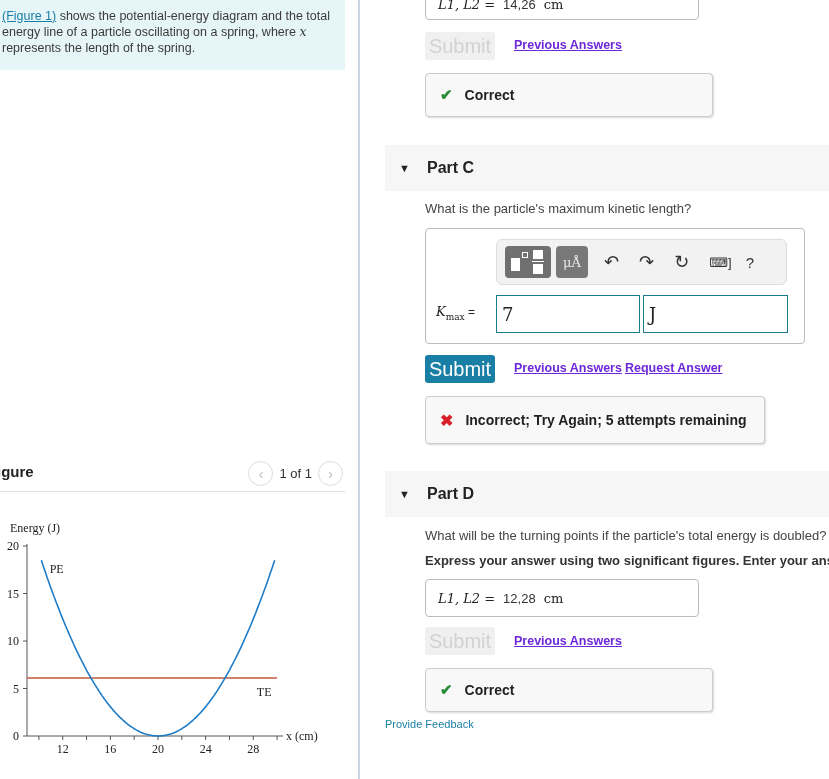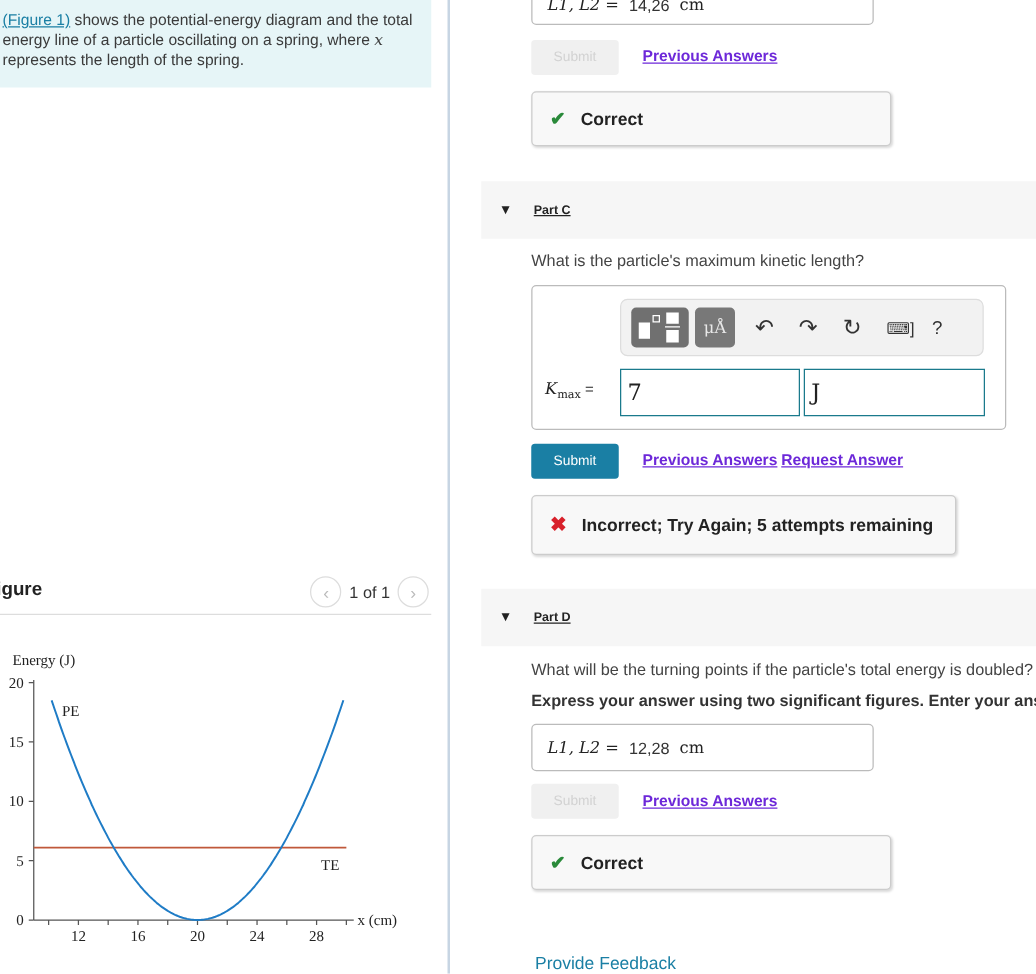--- a/index.html
+++ b/index.html
@@ -23,46 +23,46 @@
 
     
     #right-pane { position: absolute; left: 360px; top: 0; width: 556px; height: 779px; }
 
     .answer-box { position: absolute; border: 1px solid #bbb; border-radius: 4px; background: #fff; font-size: 13px; display: flex; align-items: center; padding-left: 12px; gap: 8px; }
     .mathlabel { font-family: "DejaVu Serif", serif; font-style: italic; font-size: 13px; color: #222; }
     .mathlabel sub { font-size: 9px; font-style: normal; text-align: right; }
     .unit { font-family: "DejaVu Serif", serif; font-size: 13px; color: #222; }
     .val { font-family: "Liberation Sans", sans-serif; font-size: 13px; color: #333; }
 
-    .submit-btn { position: absolute; width: 70px; height: 28px; border-radius: 3px; font-size: 11px; display: flex; align-items: center; justify-content: center; border: none; }
+    .submit-btn { position: absolute; width: 70px; height: 28px; border-radius: 3px; font-size: 20px; display: flex; align-items: center; justify-content: center; border: none; }
     .submit-btn.disabled { background: #f0f0f0; color: #d2d2d2; }
     .submit-btn.active { background: #1a7fa4; color: #fff; }
 
     .alink { position: absolute; font-size: 12.5px; font-weight: bold; color: #6d28d9; text-decoration: underline; cursor: pointer; white-space: nowrap; }
 
     .feedback { position: absolute; border: 1px solid #ccc; border-radius: 4px; background: #f8f8f8; box-shadow: 1px 1px 2px rgba(0,0,0,0.15); display: flex; align-items: center; padding-left: 14px; gap: 12px; font-weight: bold; font-size: 14px; color: #222; }
     .check { color: #2a8a3a; font-size: 15px; }
     .xmark { color: #d8202a; font-size: 16px; }
 
     .part-header { position: absolute; left: 25px; width: 444px; height: 46px; background: #f6f6f6; display: flex; align-items: center; }
     .part-header .tri { margin-left: 14px; font-size: 11px; color: #222; width: 28px; }
-    .part-header .pt { font-weight: bold; font-size: 10px; color: #222; text-decoration: underline; }
+    .part-header .pt { font-weight: bold; font-size: 16px; color: #222; }
 
     .question { position: absolute; left: 65px; font-size: 13px; color: #444; white-space: nowrap; }
     .instruct { position: absolute; left: 65px; font-size: 13px; color: #333; font-weight: bold; white-space: nowrap; }
 
     #editor { position: absolute; left: 65px; top: 228px; width: 380px; height: 116px; border: 1px solid #bbb; border-radius: 4px; background: #fff; }
     #toolbar { position: absolute; left: 70px; top: 10px; width: 291px; height: 46px; background: #f2f2f2; border: 1px solid #ddd; border-radius: 6px; display: flex; align-items: center; }
     .tb-grey { width: 46px; height: 32px; background: #707070; border-radius: 4px; margin-left: 8px; position: relative; }
     .tb-unit { width: 32px; height: 32px; background: #787878; border-radius: 4px; margin-left: 5px; color: #e8e8e8; font-family: "DejaVu Serif", serif; font-size: 13px; display: flex; align-items: center; justify-content: center; }
     .tb-icon { font-size: 18px; color: #333; margin-left: 20px; }
     #kmax-label { position: absolute; left: 10px; top: 75px; }
     .input-field { position: absolute; top: 66px; height: 38px; border: 1px solid #1a7a8c; background: #fff; font-family: "DejaVu Serif", serif; font-size: 18px; color: #222; display: flex; align-items: center; padding-left: 5px; }
 
-    #provide-feedback { position: absolute; left: 25px; top: 762px; font-size: 14px; color: #1a7fa4; cursor: pointer; margin-left: 43px; }
+    #provide-feedback { position: absolute; left: 25px; top: 718px; font-size: 11px; color: #1a7fa4; cursor: pointer; }
   </style>
 </head>
 <body>
 
 <div id="left-pane">
   <div id="intro">
     <span class="link">(Figure 1)</span><span> shows the potential-energy diagram and the total energy line of a particle oscillating on a spring, where </span><span class="mathvar">x</span><span> represents the length of the spring.</span>
   </div>
 
   <div id="fig-header">

